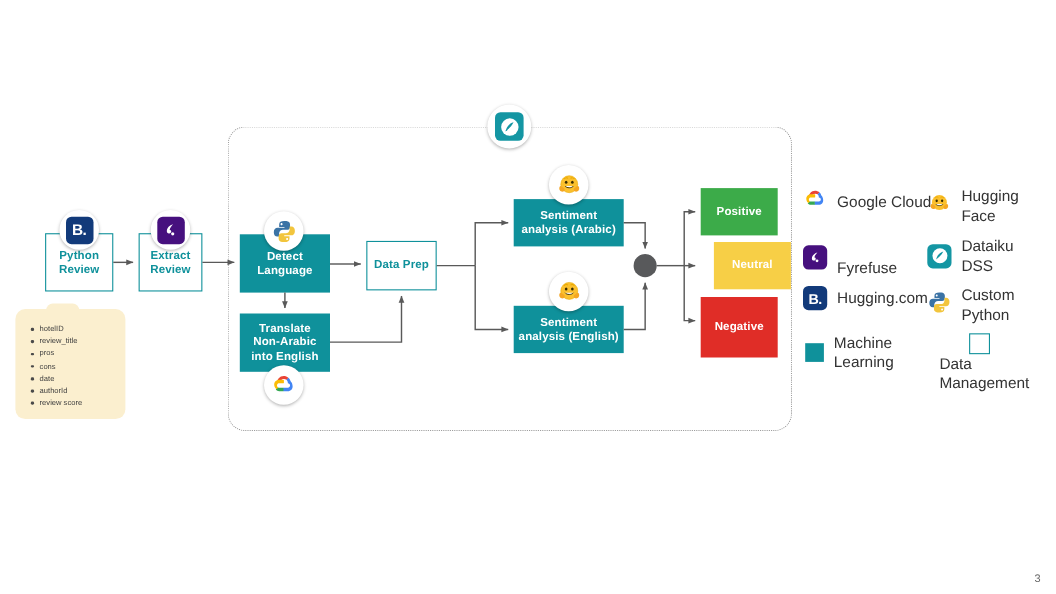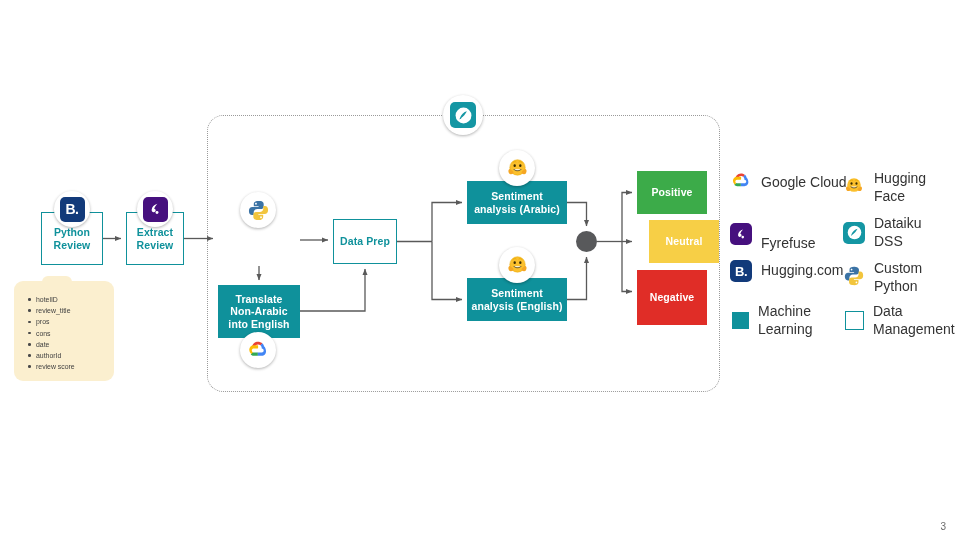--- a/index.html
+++ b/index.html
@@ -167,20 +167,24 @@
   </div>
   <div class="abs badge badge-sm" style="left:137px;top:191px;">
     <div class="tile tile-fyrefuse" style="width:25px;height:25px;">
       <svg width="16" height="16" viewBox="0 0 24 24">
         <path d="M15.6 4.3 C10.5 5.6 7.3 9.3 7.0 13.2 C6.8 15.6 8.2 17.2 10.2 17.0 C11.9 16.8 13.1 15.4 13.0 13.9 C12.9 12.6 11.9 11.8 10.8 12.0 C11.6 9.0 13.2 6.6 15.6 4.3 Z" fill="#ffffff"></path>
         <circle cx="15.0" cy="17.3" r="2.2" fill="#ffffff"></circle>
       </svg>
     </div>
   </div>
 
+  <div class="abs box box-teal node-detect">
+    <span style="white-space:pre-line;">Detect
+Language</span>
+  </div>
   <div class="abs badge badge-sm" style="left:240px;top:192px;">
     <svg width="23" height="23" viewBox="0 0 24 24">
       <path d="M11.9 2.0 C8.9 2.0 7.1 3.0 7.1 5.2 L7.1 7.6 L12.1 7.6 L12.1 8.4 L5.6 8.4 C3.4 8.4 2.0 9.9 2.0 12.6 C2.0 15.2 3.2 16.8 5.3 16.8 L7.0 16.8 L7.0 14.0 C7.0 11.8 8.6 10.4 10.7 10.4 L14.6 10.4 C16.3 10.4 17.4 9.3 17.4 7.7 L17.4 5.2 C17.4 3.5 16.0 2.4 14.0 2.1 C13.3 2.0 12.6 2.0 11.9 2.0 Z M9.4 4.0 C9.9 4.0 10.3 4.5 10.3 5.0 C10.3 5.6 9.9 6.0 9.4 6.0 C8.8 6.0 8.4 5.6 8.4 5.0 C8.4 4.5 8.8 4.0 9.4 4.0 Z" fill="#3b73a5"></path>
       <path d="M12.1 22.0 C15.1 22.0 16.9 21.0 16.9 18.8 L16.9 16.4 L11.9 16.4 L11.9 15.6 L18.4 15.6 C20.6 15.6 22.0 14.1 22.0 11.4 C22.0 8.8 20.8 7.2 18.7 7.2 L17.0 7.2 L17.0 10.0 C17.0 12.2 15.4 13.6 13.3 13.6 L9.4 13.6 C7.7 13.6 6.6 14.7 6.6 16.3 L6.6 18.8 C6.6 20.5 8.0 21.6 10.0 21.9 C10.7 22.0 11.4 22.0 12.1 22.0 Z M14.6 20.0 C14.1 20.0 13.7 19.5 13.7 19.0 C13.7 18.4 14.1 18.0 14.6 18.0 C15.2 18.0 15.6 18.4 15.6 19.0 C15.6 19.5 15.2 20.0 14.6 20.0 Z" fill="#f2c53d"></path>
     </svg>
   </div>
 
   <div class="abs box box-teal node-translate">
     <span style="white-space:pre-line;">Translate
 Non-Arabic
@@ -335,21 +339,21 @@
       </span>
       <span class="legend-label" style="white-space:pre-line;">Custom Python</span>
     </div>
 
     <div class="legend-item" style="left:2px;top:138px;">
       <span class="swatch-filled"></span>
       <span class="legend-label" style="white-space:pre-line;">Machine
 Learning</span>
     </div>
 
-    <div class="legend-item" style="left:115px;top:138px;">
+    <div class="legend-item" style="left:115px;top:138px;flex-direction:column;">
       <span class="swatch-hollow"></span>
       <span class="legend-label" style="white-space:pre-line;">Data
 Management</span>
     </div>
 
   </div>
 
   <div class="abs pageno">3</div>
 
 </div>

